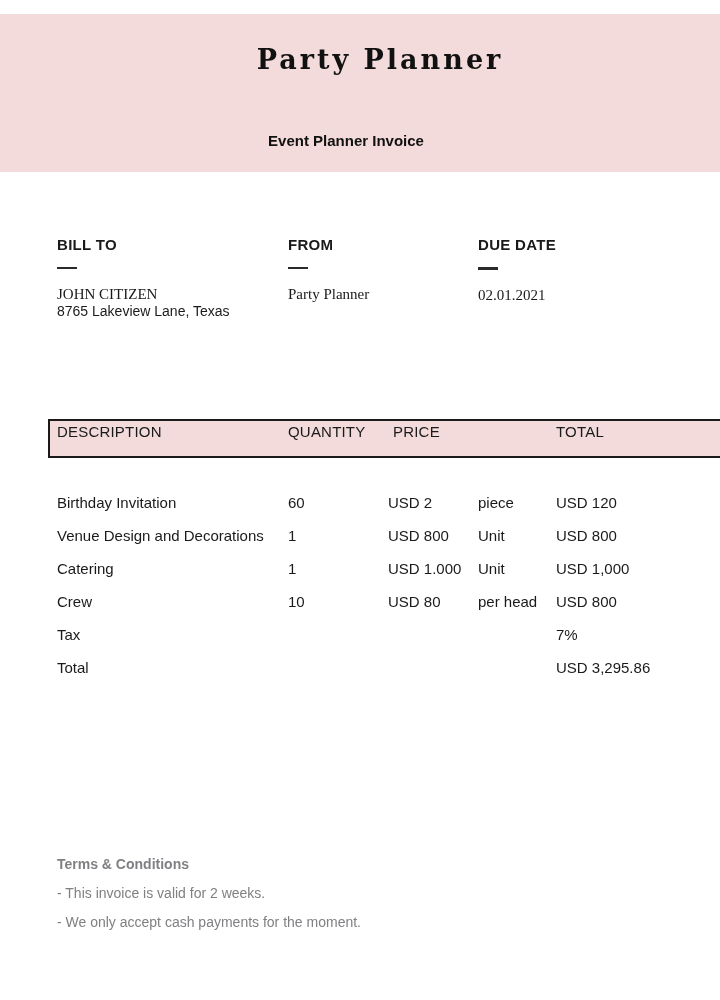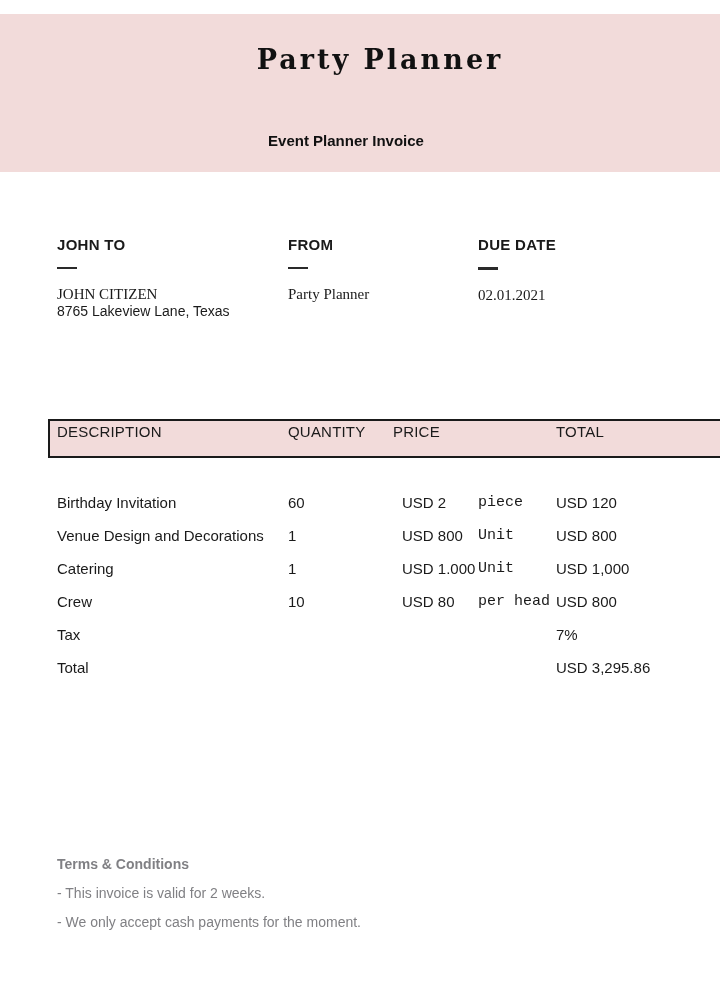--- a/index.html
+++ b/index.html
@@ -59,22 +59,22 @@
   .th { position: absolute; top: 2px; font-size: 15px; color: #1a1a1a; letter-spacing: 0.2px; }
   .th.c-desc  { left: 7px; }
   .th.c-qty   { left: 238px; }
   .th.c-price { left: 343px; }
   .th.c-total { left: 506px; }
 
   .row { position: absolute; left: 0; width: 720px; height: 20px; font-size: 15px; }
   .cell { position: absolute; top: 0; white-space: nowrap; }
   .cell.c-desc  { left: 57px; }
   .cell.c-qty   { left: 288px; }
-  .cell.c-price { left: 402px; }
-  .cell.c-unit  { left: 478px; font-family: Liberation Mono, monospace; }
+  .cell.c-price { left: 388px; }
+  .cell.c-unit  { left: 478px; }
   .cell.c-total { left: 556px; }
   .row0 { top: 494px; }
   .row1 { top: 527px; }
   .row2 { top: 560px; }
   .row3 { top: 593px; }
   .row4 { top: 626px; padding-left: 42px; }
   .row5 { top: 659px; }
 
   .terms { position: absolute; left: 57px; top: 856px; color: #808084; }
   .terms-title { font-weight: bold; font-size: 14px; }
@@ -82,21 +82,21 @@
 </style>
 </head>
 <body>
 
 <div class="band">
   <div class="brand-title">Party Planner</div>
   <div class="subtitle">Event Planner Invoice</div>
 </div>
 
 <div class="info-col bill">
-  <div class="info-label">JOHN TO</div>
+  <div class="info-label">BILL TO</div>
   <div class="info-dash"></div>
   <div class="info-value">JOHN CITIZEN</div>
   <div class="info-sub">8765 Lakeview Lane, Texas</div>
 </div>
 
 <div class="info-col from">
   <div class="info-label">FROM</div>
   <div class="info-dash"></div>
   <div class="info-value">Party Planner</div>
 </div>

